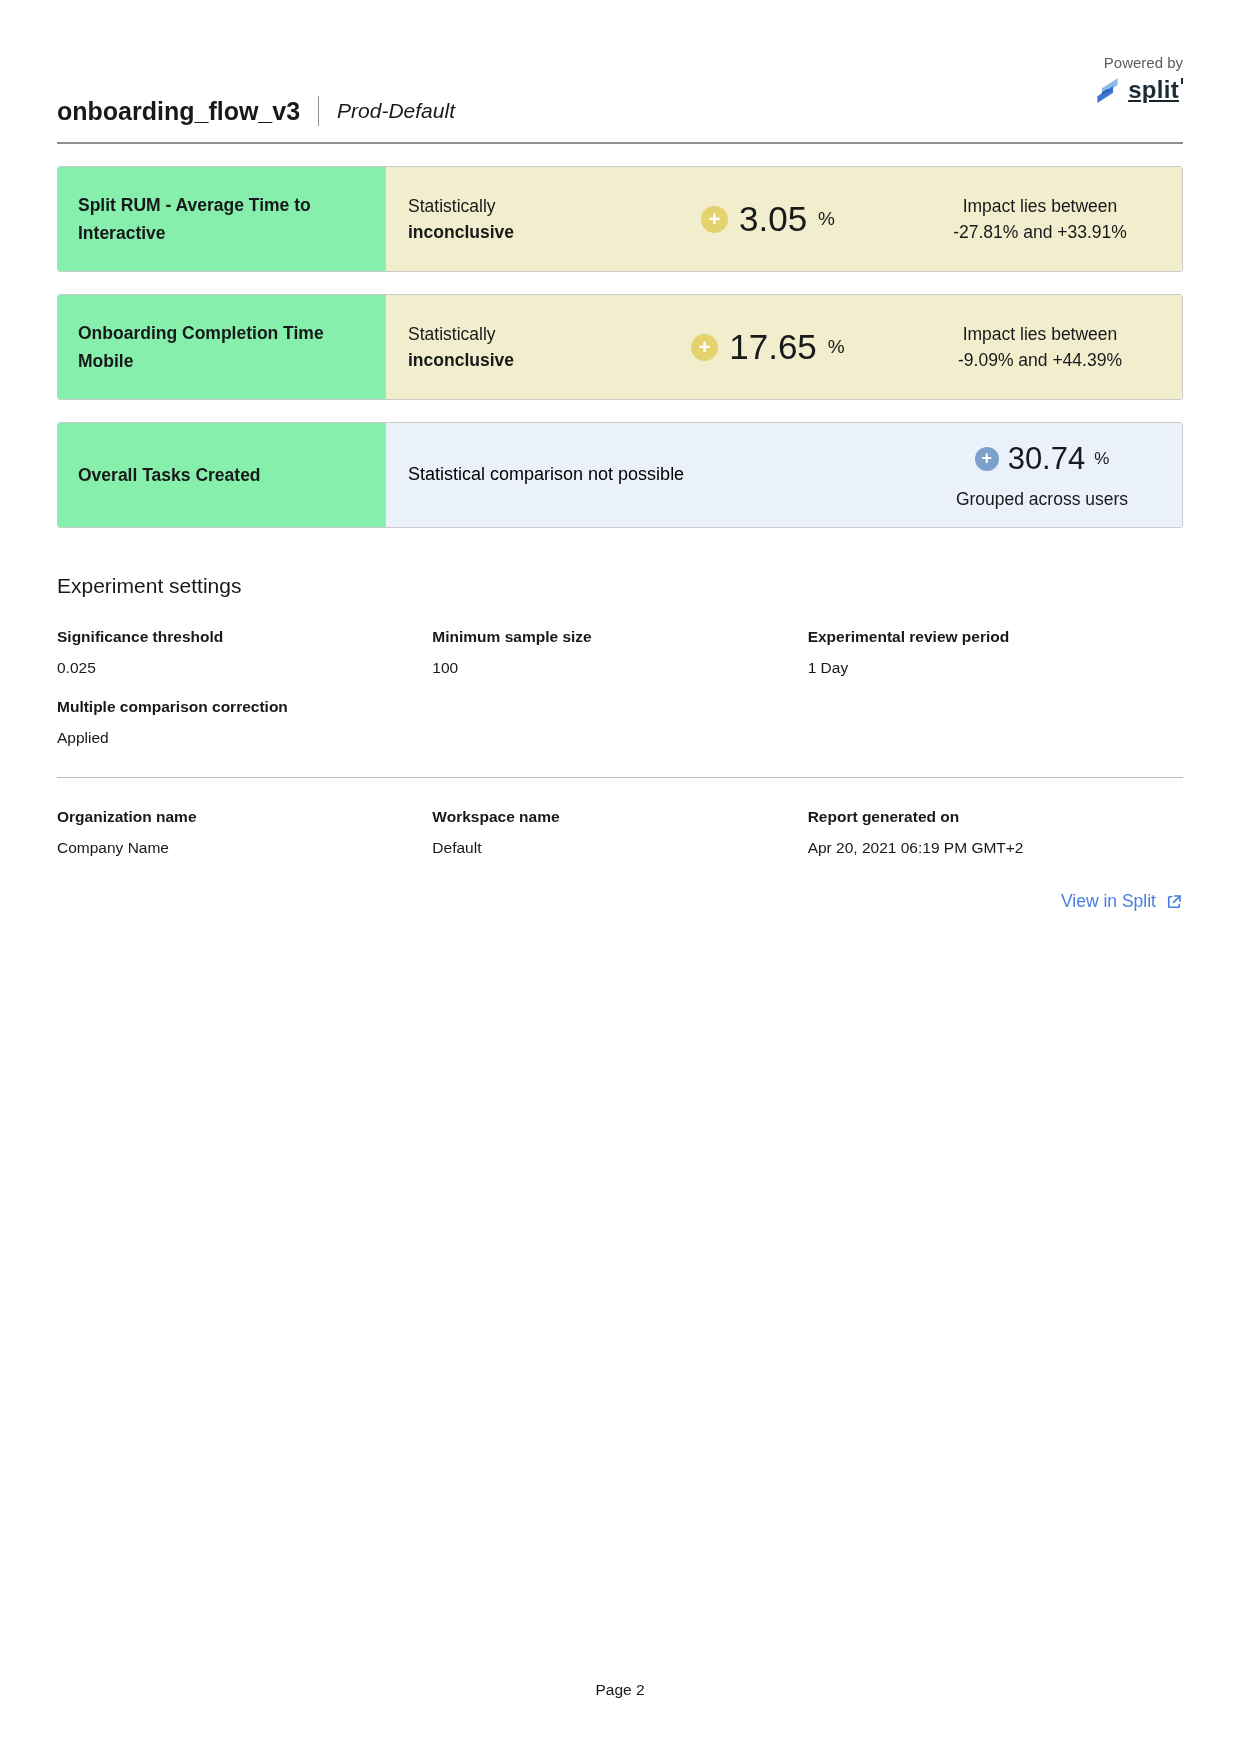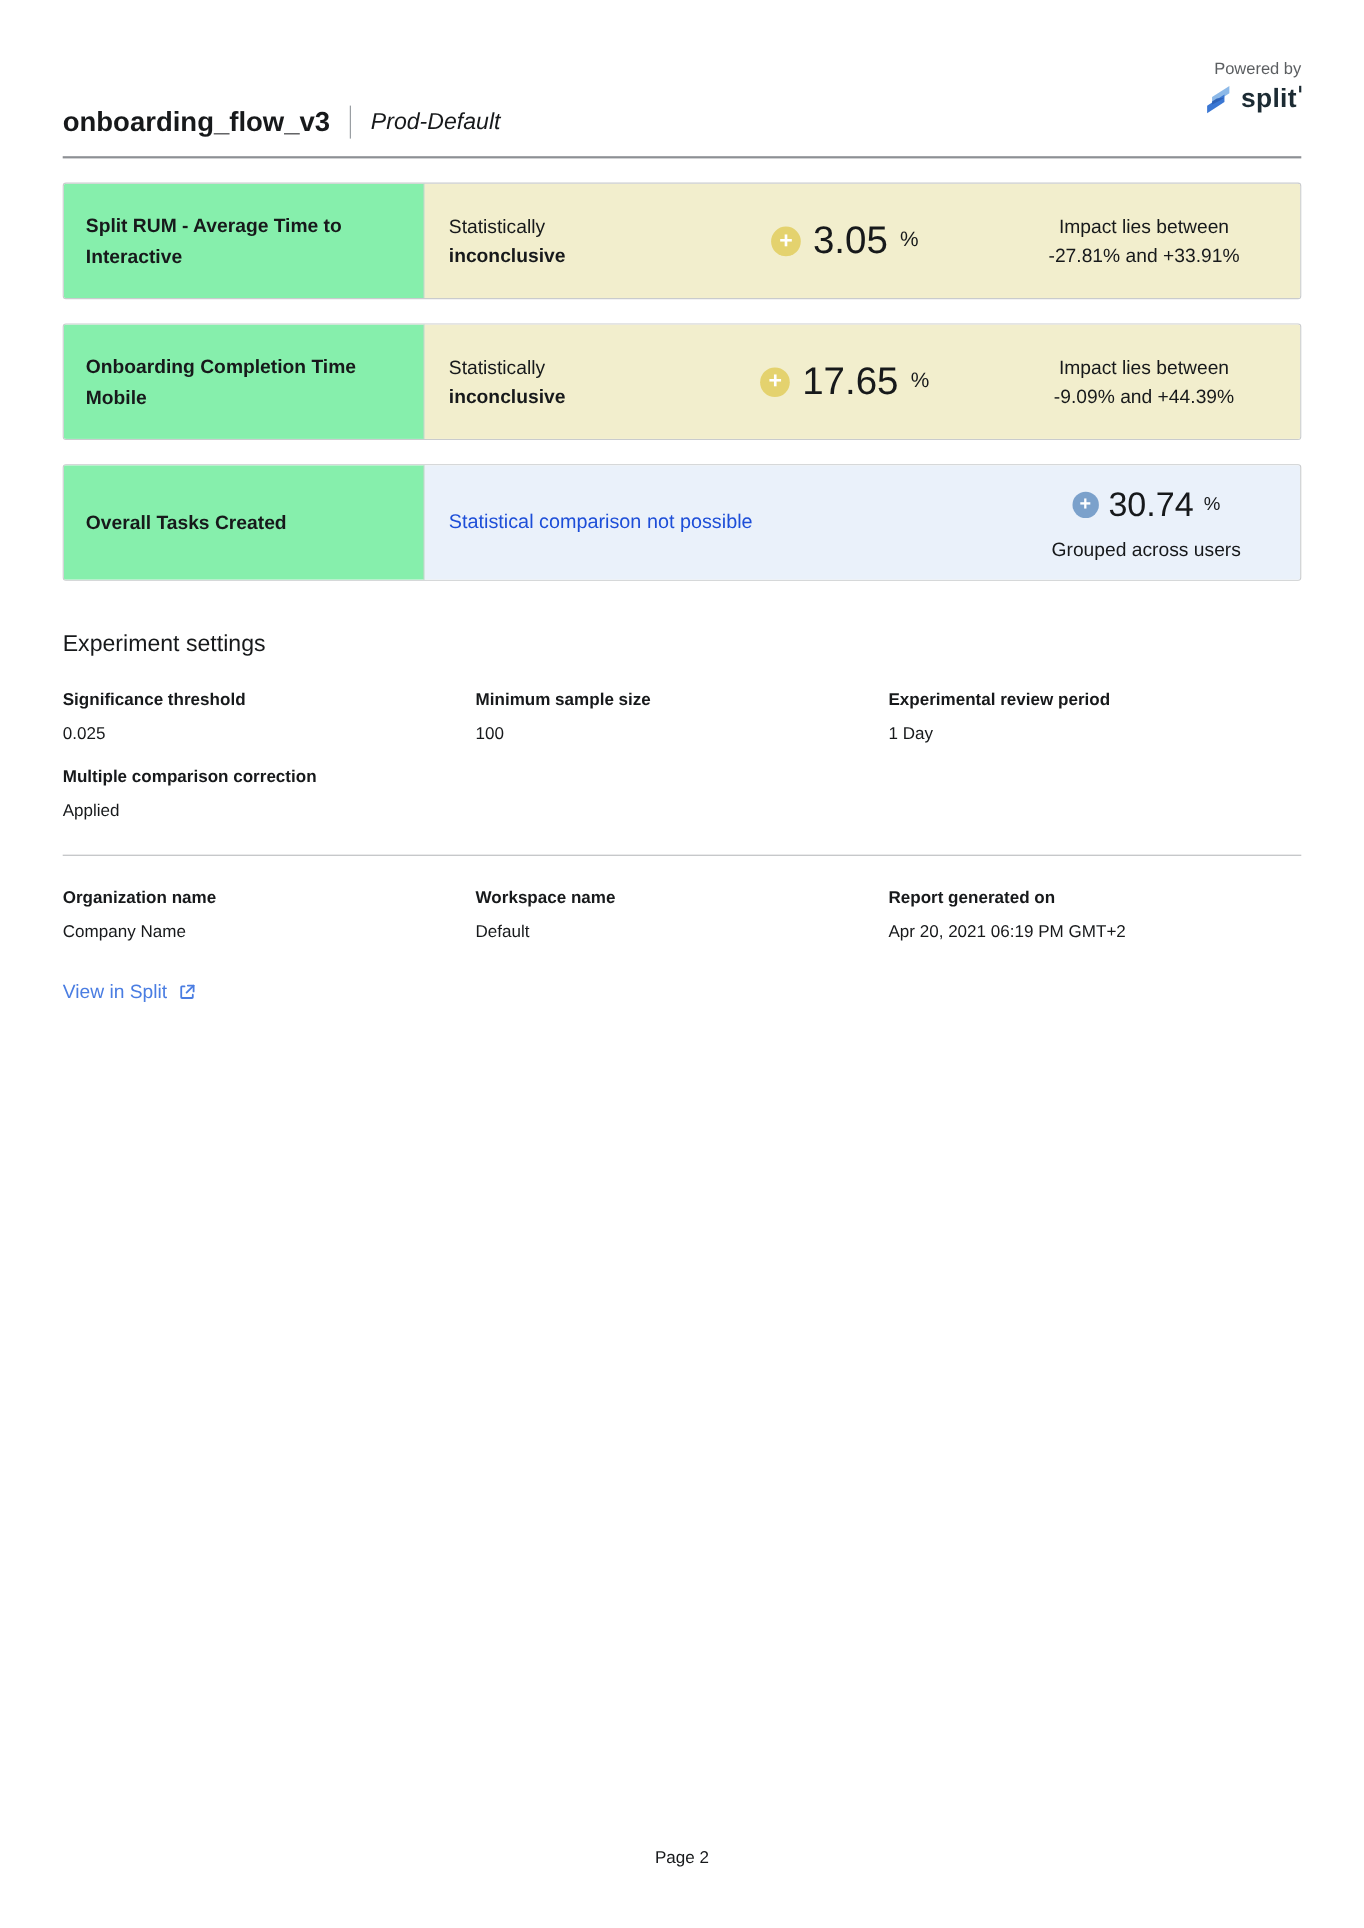--- a/index.html
+++ b/index.html
@@ -7,21 +7,21 @@
   body {
     width:1240px; height:1753px; position:relative;
     font-family:"Liberation Sans","DejaVu Sans",sans-serif;
     color:#1d2226;
   }
   .page { padding:0 57px; position:relative; height:100%; }
 
   
   .powered { position:absolute; top:54px; right:57px; text-align:right; }
   .powered-label { font-size:15px; color:#5b5e61; }
-  .brand { display:flex; align-items:center; justify-content:flex-start; gap:7px; margin-top:5px; }
+  .brand { display:flex; align-items:center; justify-content:flex-start; gap:7px; margin-top:5px;text-decoration:underline; }
   .brand svg { width:27px; height:27px; }
   .brand-text { font-size:24px; font-weight:700; color:#1c2b33; letter-spacing:.3px; position:relative; padding-right:4px; }
   .brand-text::after { content:""; position:absolute; top:2px; right:0; width:2px; height:6px; background:#1c2b33; }
 
   .titlebar { display:flex; align-items:center; gap:18px; padding-top:96px; }
   .exp-title { font-size:25px; font-weight:600; color:#17191b; }
   .vbar { width:1px; height:30px; background:#8f959a; }
   .env { font-size:21px; font-weight:400; color:#17191b;font-style:italic; }
   .title-rule { height:2px; background:#8d9094; margin-top:16px; margin-bottom:6px; }
 
@@ -47,38 +47,38 @@
   }
   .yellow-icon { background:#e4d26e; }
   .blue-icon   { background:#7ba1cb; }
   .delta-num { font-size:35px; color:#17191b; }
   .delta-unit { font-size:19px; color:#17191b; }
 
   .impact { width:240px; margin-right:22px; text-align:center; font-size:17.5px; line-height:1.5; color:#17191b; }
 
   
   .status-wide { flex:1; padding-left:22px; line-height:1.55; }
-  .status-wide .l1 { font-size:18px; color:#1d4ed8; }
+  .status-wide .l1 { font-size:18px; color:#000000; }
   .status-wide .l2 { font-size:17px; color:#9d9fa2; }
   .delta-block { width:252px; margin-right:14px; text-align:center; }
   .delta-row { display:flex; align-items:center; justify-content:center; gap:9px; }
   .delta-block .delta-icon { width:24px; height:24px; font-size:18px; }
   .delta-block .delta-num { font-size:31px; }
   .delta-block .delta-unit { font-size:17px; }
   .delta-caption { font-size:17.5px; color:#17191b; margin-top:12px; }
 
   
   .section-title { font-size:21px; font-weight:500; color:#17191b; margin-top:46px; }
   .grid3 { display:grid; grid-template-columns:repeat(3,1fr); row-gap:21px; margin-top:30px; }
   .kv .k { font-weight:700; font-size:15.5px; color:#17191b; margin-bottom:13px; }
   .kv .v { font-size:15.5px; color:#17191b; }
 
   .divider { border:none; border-top:1px solid #b9bbbd; margin-top:30px; }
 
-  .viewlink-wrap { text-align:left; margin-top:34px; }
+  .viewlink-wrap { text-align:right; margin-top:34px; }
   .viewlink {
     display:inline-flex; align-items:center; gap:9px;
     color:#4a7de2; font-size:17.5px; text-decoration:none; cursor:pointer;
   }
   .viewlink svg { width:18px; height:18px; }
 
   .pagefooter { position:absolute; bottom:54px; left:0; right:0; text-align:center; font-size:15.5px; color:#17191b; }
 </style>
 </head>
 <body>

